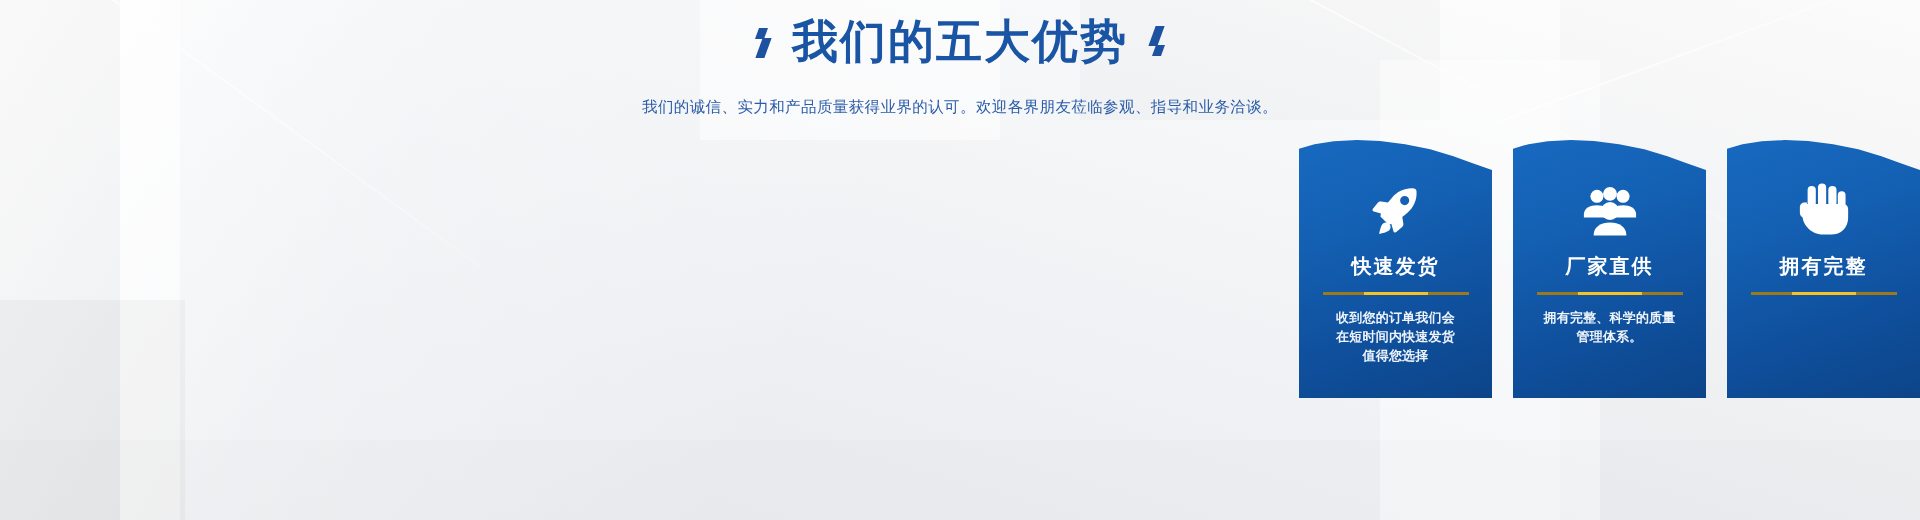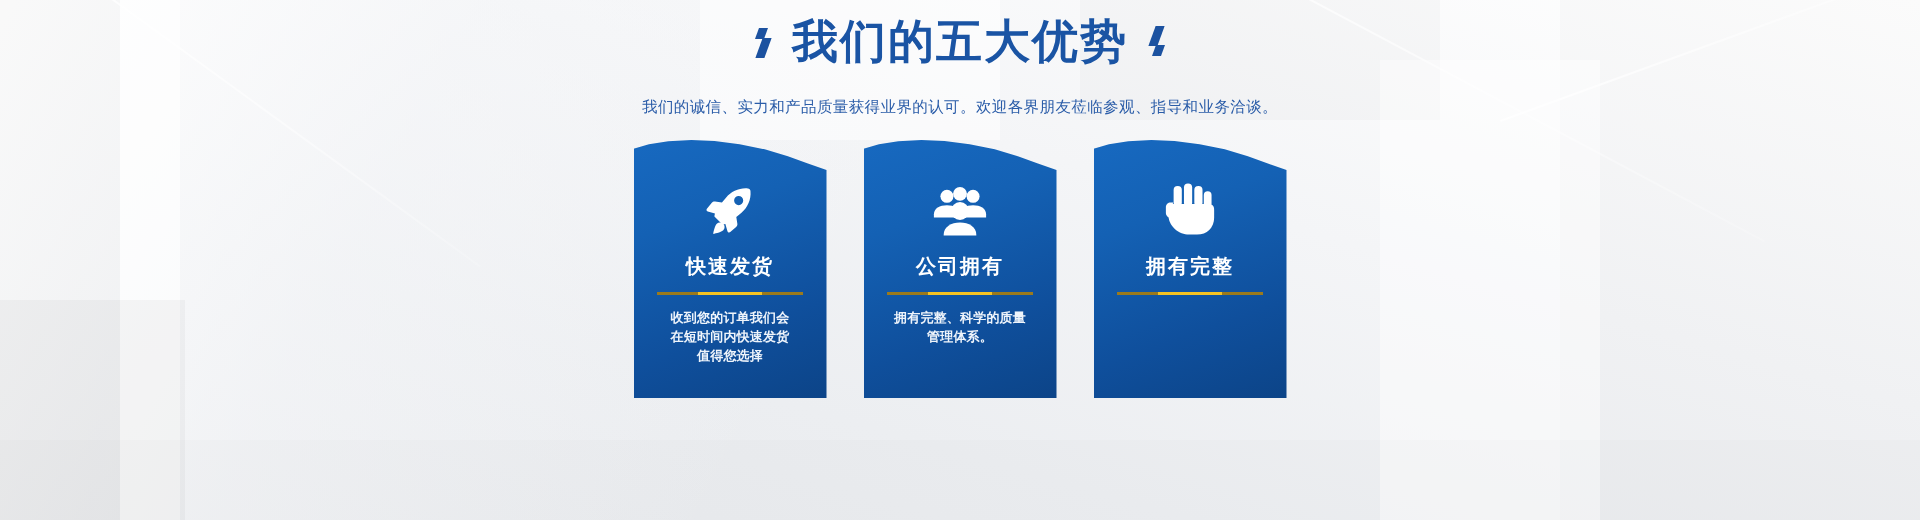--- a/index.html
+++ b/index.html
@@ -84,22 +84,22 @@
     letter-spacing:0.4px;
     white-space:nowrap;
   }
 
   
   #cards {
     position:absolute;
     top:140px;
     left:0; right:0;
     display:flex;
-    justify-content:center;
-    gap:37px;
+    justify-content:flex-end;
+    gap:21px;
     z-index:2;
   }
   .card {
     position:relative;
     width:193px;
     height:258px;
     background: linear-gradient(160deg, #1769c0 0%, #1461b4 30%, #0f4f9c 70%, #0c4488 100%);
     
     clip-path: polygon(
       0% 3.4%,
@@ -209,21 +209,21 @@
         <svg width="62" height="52" viewBox="0 0 76 60" aria-hidden="true">
           <circle cx="22" cy="12" r="8"></circle>
           <circle cx="54" cy="12" r="8"></circle>
           <circle cx="38" cy="9" r="8.5"></circle>
           <path d="M6 34c0-7 7.2-11 16-11s16 4 16 11v4H6z"></path>
           <path d="M38 34c0-7 7.2-11 16-11s16 4 16 11v4H38z"></path>
           <circle cx="38" cy="30" r="11"></circle>
           <path d="M18 59c0-9.4 9-15 20-15s20 5.6 20 15v1H18z"></path>
         </svg>
       </div>
-      <div class="card-title">公司拥有</div>
+      <div class="card-title">厂家直供</div>
       <div class="card-divider"></div>
       <div class="card-desc">拥有完整、科学的质量
 管理体系。</div>
     </div>
   </div>
 
   <div class="card">
     <div class="card-inner">
       <div class="card-icon">
         <svg width="50" height="56" viewBox="0 0 58 64" aria-hidden="true">

